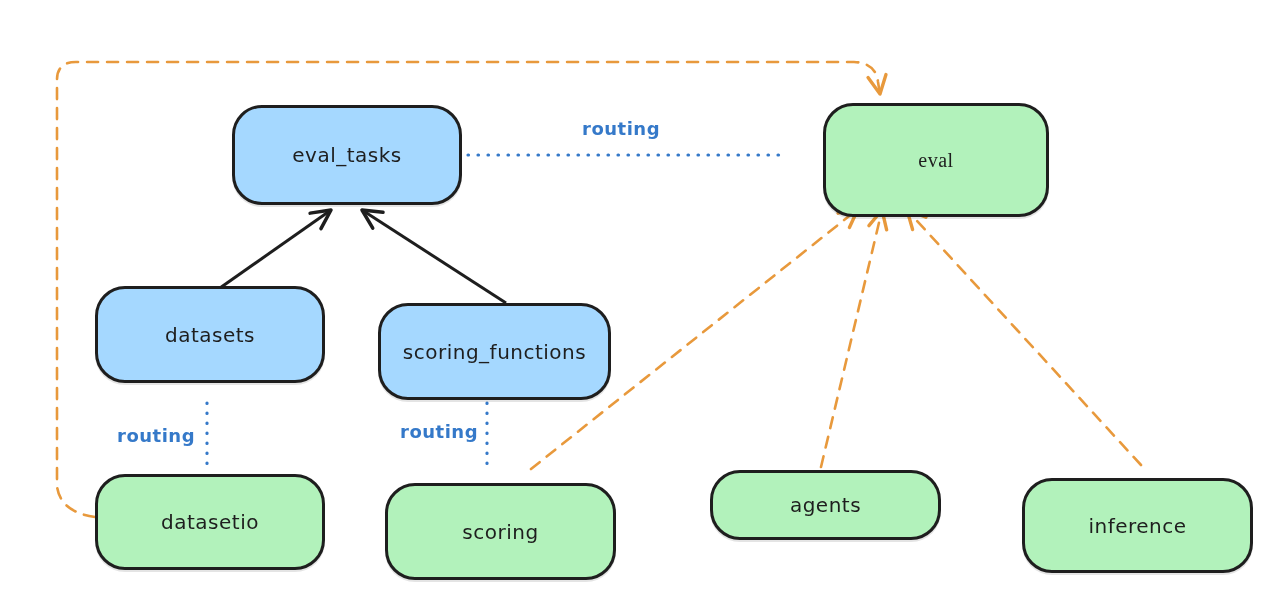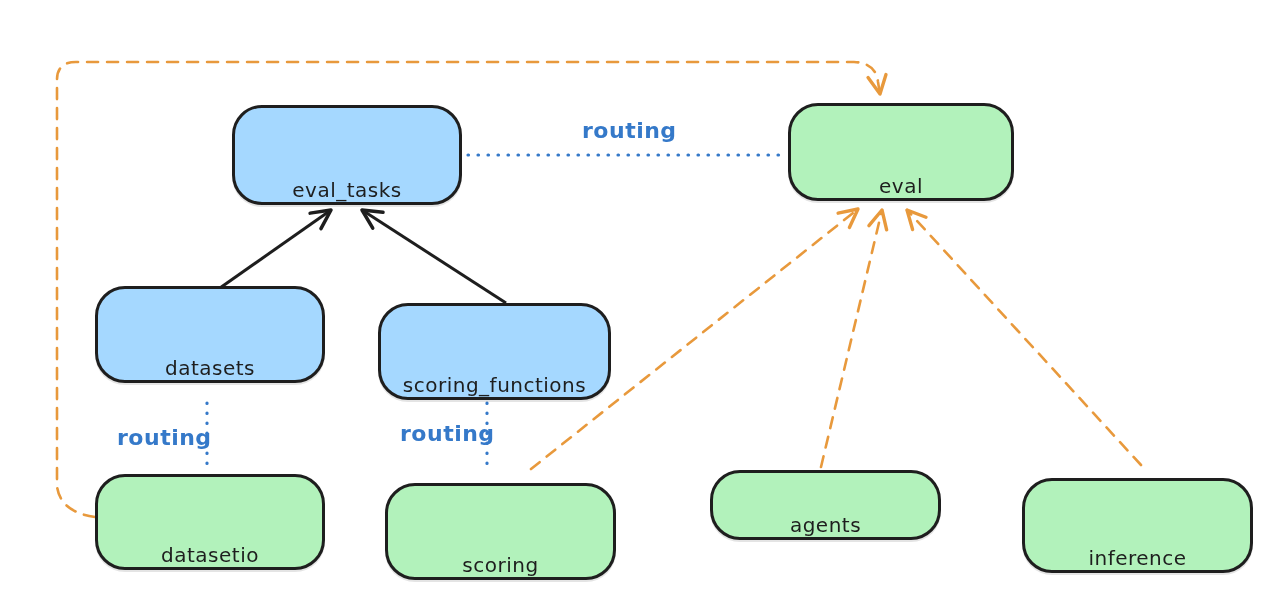--- a/index.html
+++ b/index.html
@@ -12,36 +12,36 @@
     font-family: "DejaVu Sans", sans-serif;
   }
   #edges-svg {
     position: absolute;
     left: 0; top: 0;
     width: 1280px; height: 596px;
   }
   .node {
     position: absolute;
     display: flex;
-    align-items: flex-end;
+    align-items: center;
     justify-content: center;
     border: 3px solid #1e1e1e;
     border-radius: 30px;
     font-size: 20px;
     letter-spacing: 0.5px;
     color: #1e1e1e;
     box-sizing: border-box;
     box-shadow: 0 2px 0 rgba(30,30,30,0.12);
   }
   .node.blue  { background: #a5d8ff; }
   .node.green { background: #b2f2bb; }
   .routing-label {
     position: absolute;
     color: #3579c9;
-    font-size: 22px;
+    font-size: 18px;
     font-weight: bold;
     letter-spacing: 0.5px;
   }
 </style>
 </head>
 <body>
 
 <div id="canvas">
 
   <svg id="edges-svg" viewBox="0 0 1280 596" xmlns="http://www.w3.org/2000/svg">
@@ -69,21 +69,21 @@
   </svg>
 
   <div class="routing-label" style="left:582px; top:118px;">routing</div>
   <div class="routing-label" style="left:117px; top:425px;">routing</div>
   <div class="routing-label" style="left:400px; top:421px;">routing</div>
 
   <div class="node blue" style="left:232px; top:105px; width:230px; height:100px;">
     <span>eval_tasks</span>
   </div>
 
-  <div class="node green" style="left:788px; top:103px; width:226px; height:98px;">
+  <div class="node green" style="left:823px; top:103px; width:226px; height:114px;font-family:Liberation Serif, serif;">
     <span>eval</span>
   </div>
 
   <div class="node blue" style="left:95px; top:286px; width:230px; height:97px;">
     <span>datasets</span>
   </div>
 
   <div class="node green" style="left:95px; top:474px; width:230px; height:96px;">
     <span>datasetio</span>
   </div>

